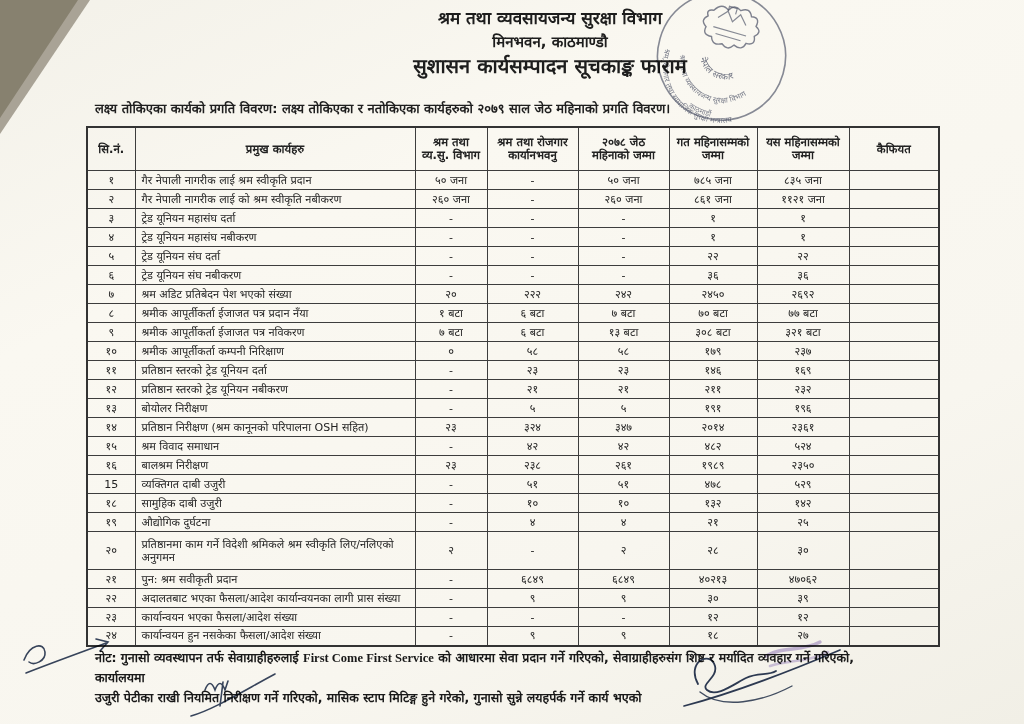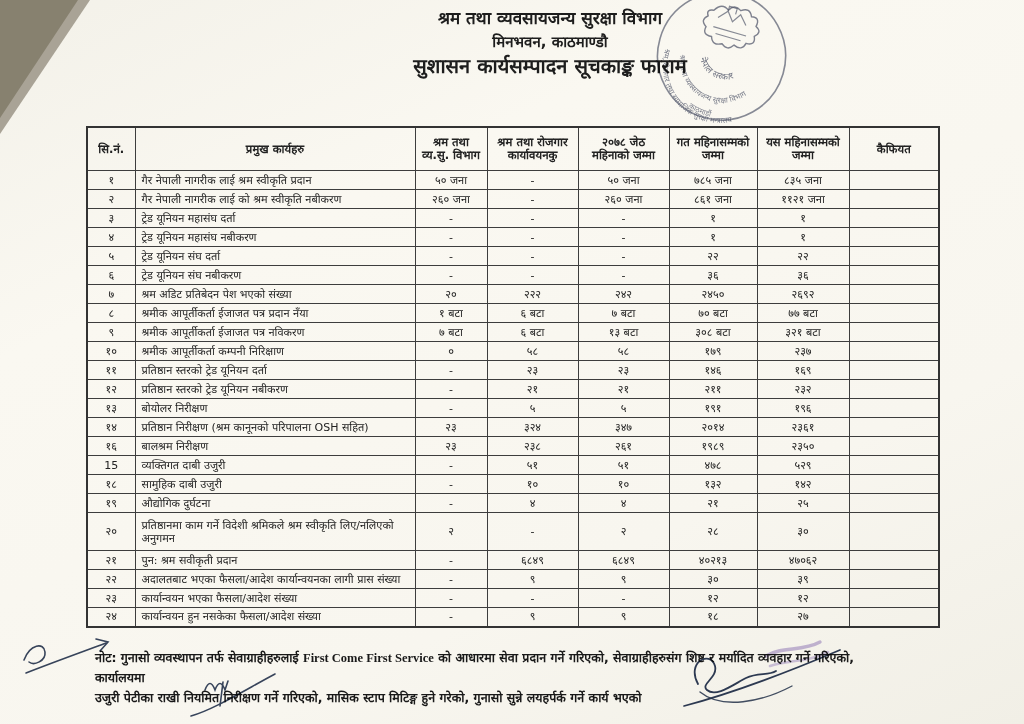--- a/index.html
+++ b/index.html
@@ -64,20 +64,21 @@
   <div class="corner-dark"></div>
 
   <div class="paper">
 
     <div class="title-block">
       <div class="t1">श्रम तथा व्यवसायजन्य सुरक्षा विभाग</div>
       <div class="t2">मिनभवन, काठमाण्डौ</div>
       <div class="t3">सुशासन कार्यसम्पादन सूचकाङ्क फाराम</div>
     </div>
 
+    <div class="desc desc2">लक्ष्य तोकिएका कार्यको प्रगति विवरण: लक्ष्य तोकिएका र नतोकिएका कार्यहरुको २०७९ साल जेठ महिनाको प्रगति विवरण।</div>
 
     <svg class="stamp" width="196" height="152" viewBox="0 0 196 152">
       <g transform="rotate(16 98 72)" fill="none" stroke="#3f4660">
         <circle cx="98" cy="70" r="64" stroke-width="1.6" opacity="0.7"></circle>
 
         <path d="M78,28 q6,-10 14,-4 q4,-8 12,-3 q8,-6 12,3 q9,-2 7,8 q8,4 1,10 q4,9 -6,9 q-2,9 -11,5 q-5,8 -12,2 q-9,5 -12,-4 q-10,1 -8,-8 q-8,-5 -1,-11 q-4,-6 4,-7z" stroke-width="1.4" opacity="0.75"></path>
         <path d="M84,34 l8,-9 7,9 6,-9 8,9 M82,44 h34 M86,50 h26 M92,26 v-6 h8 v6" stroke-width="1.2" opacity="0.7"></path>
         <path id="arcGov" d="M 78,78 A 26,26 0 0 0 122,82" stroke="none"></path>
         <path id="arcDept" d="M 58,80 A 42,42 0 0 0 140,86" stroke="none"></path>
         <path id="arcMin" d="M 42,78 A 57,57 0 0 0 156,82" stroke="none"></path>
@@ -106,21 +107,21 @@
         <col style="width:91px">
           <col style="width:88px">
           <col style="width:92px">
           <col style="width:90px">
       </colgroup>
       <thead>
           <tr>
             <th>सि.नं.</th>
             <th>प्रमुख कार्यहरु</th>
             <th>श्रम तथा व्य.सु. विभाग</th>
-            <th>श्रम तथा रोजगार कार्यावयनकु</th>
+            <th>श्रम तथा रोजगार कार्यानभवनु</th>
             <th>२०७८ जेठ महिनाको जम्मा</th>
             <th>गत महिनासम्मको जम्मा</th>
             <th>यस महिनासम्मको जम्मा</th>
             <th>कैफियत</th>
           </tr>
         </thead>
       <tbody>
           <tr>
             <td class="c0">१</td>
             <td class="c1">गैर नेपाली नागरीक लाई श्रम स्वीकृति प्रदान</td>
@@ -252,20 +253,30 @@
             <td class="c7"></td>
           </tr>
           <tr>
             <td class="c0">१४</td>
             <td class="c1">प्रतिष्ठान निरीक्षण (श्रम कानूनको परिपालना OSH सहित)</td>
             <td class="c2">२३</td>
             <td class="c3">३२४</td>
             <td class="c4">३४७</td>
             <td class="c5">२०१४</td>
             <td class="c6">२३६१</td>
+            <td class="c7"></td>
+          </tr>
+          <tr>
+            <td class="c0">१५</td>
+            <td class="c1">श्रम विवाद समाधान</td>
+            <td class="c2">-</td>
+            <td class="c3">४२</td>
+            <td class="c4">४२</td>
+            <td class="c5">४८२</td>
+            <td class="c6">५२४</td>
             <td class="c7"></td>
           </tr>
           <tr>
             <td class="c0">१६</td>
             <td class="c1">बालश्रम निरीक्षण</td>
             <td class="c2">२३</td>
             <td class="c3">२३८</td>
             <td class="c4">२६१</td>
             <td class="c5">१९८९</td>
             <td class="c6">२३५०</td>

